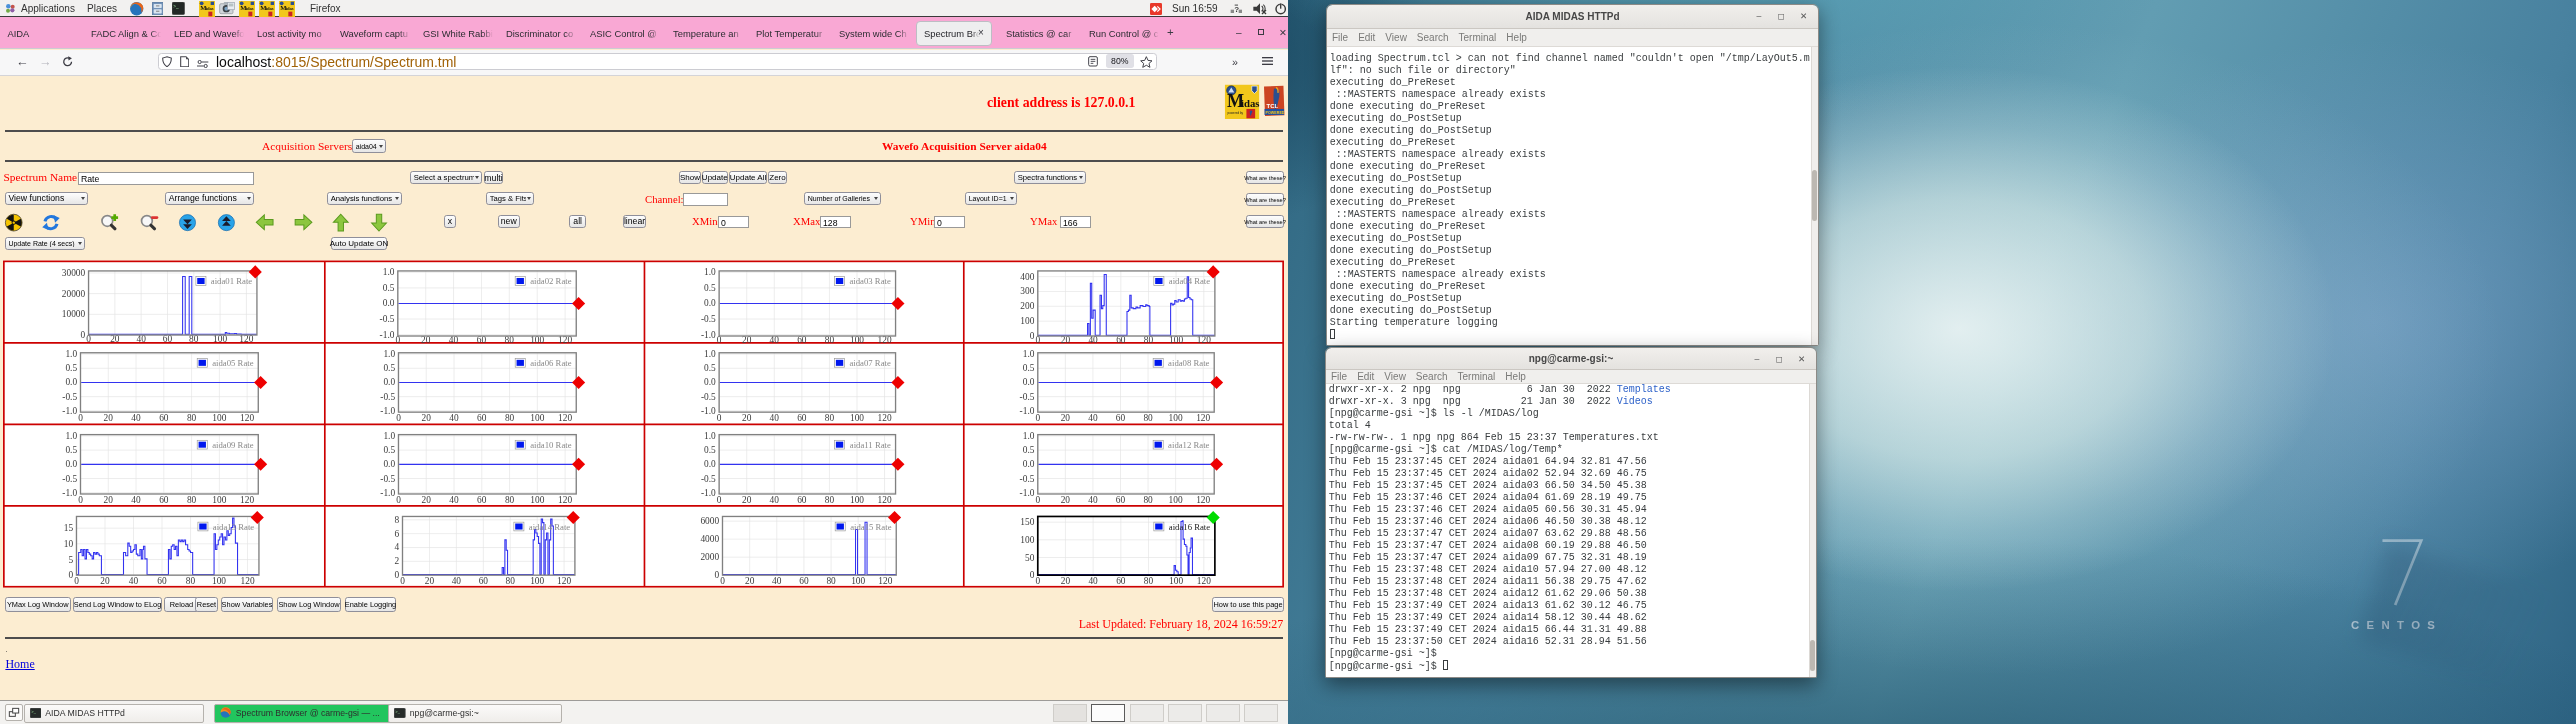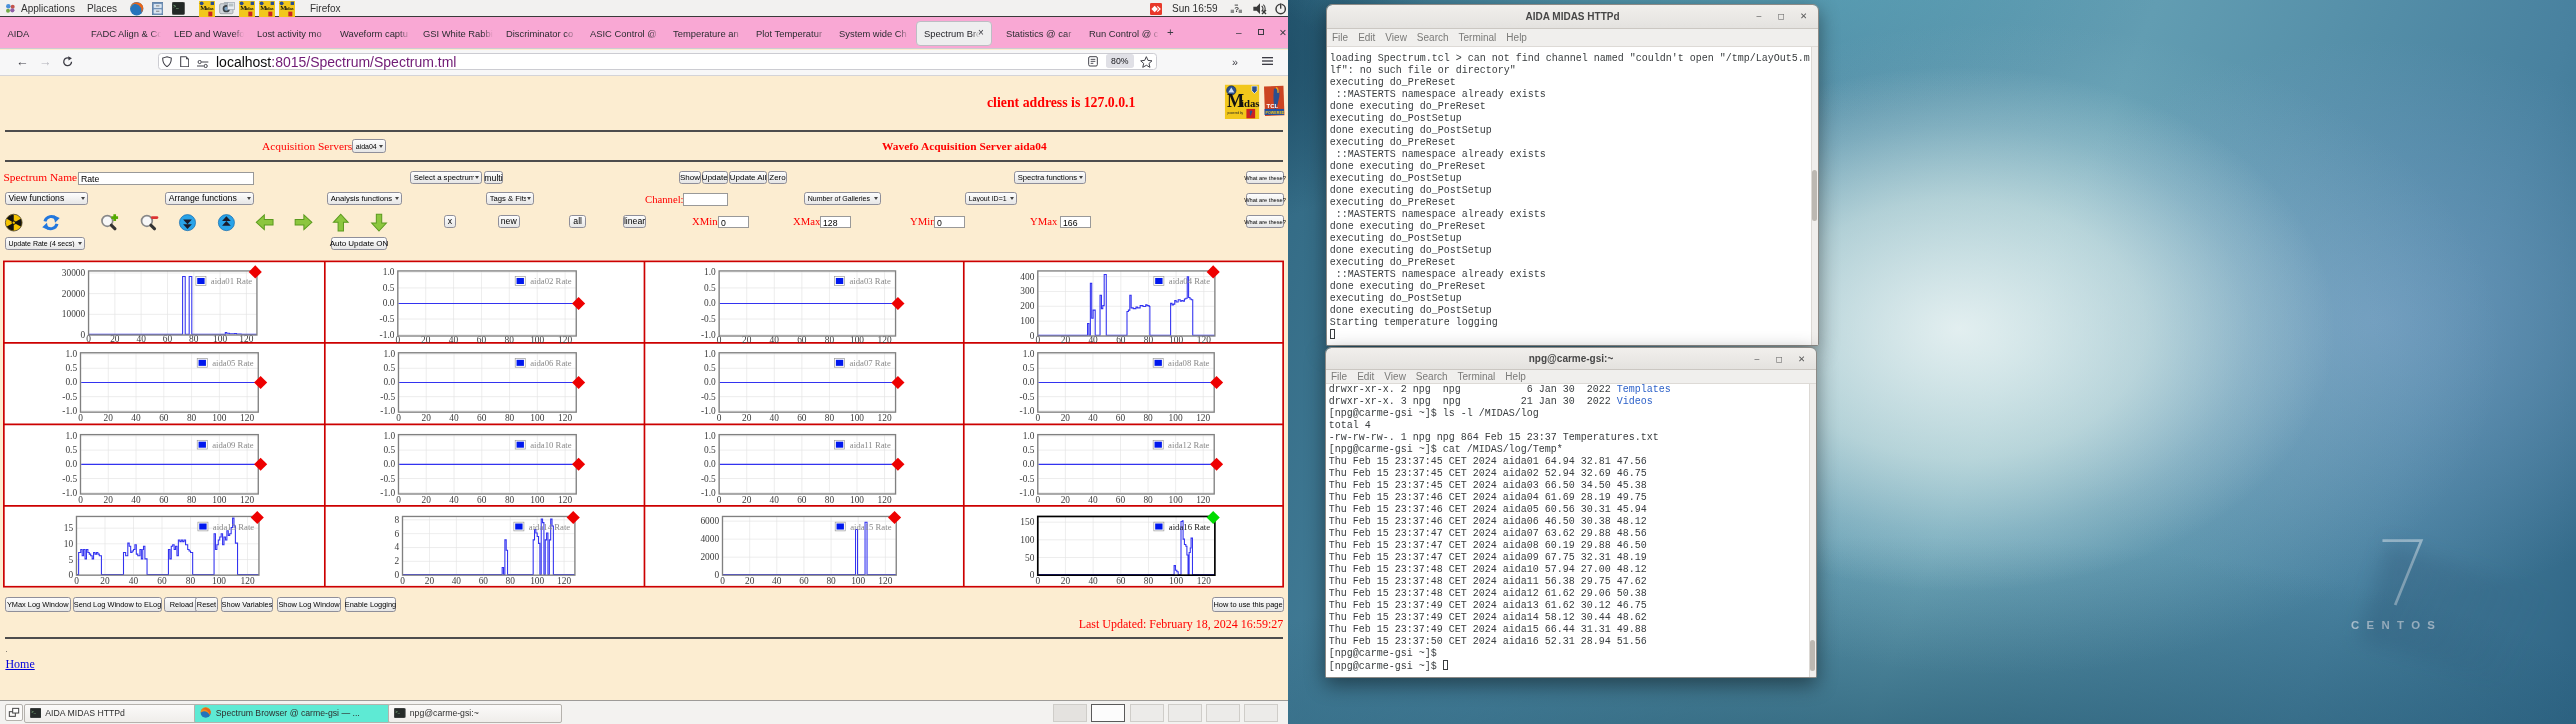--- a/index.html
+++ b/index.html
@@ -801,21 +801,21 @@
     <div style="position:absolute;left:180px;top:56px"><svg width="9.4" height="11.4" viewBox="0 0 14 17">
         <path d="M1 1 h8 l4 4 v11 h-12 z" fill="none" stroke="#44444c" stroke-width="1.6"></path>
         <path d="M9 1 v4 h4" fill="#44444c"></path>
       </svg></div>
     <div style="position:absolute;left:197px;top:58px"><svg width="12" height="8" viewBox="0 0 18 12">
         <circle cx="4" cy="3" r="2.4" fill="none" stroke="#44444c" stroke-width="1.5"></circle>
         <line x1="7" y1="3" x2="17" y2="3" stroke="#44444c" stroke-width="1.5"></line>
         <circle cx="13" cy="9" r="2.4" fill="none" stroke="#44444c" stroke-width="1.5"></circle>
         <line x1="0" y1="9" x2="10" y2="9" stroke="#44444c" stroke-width="1.5"></line>
       </svg></div>
-    <div style="position:absolute;left:216px;top:54px;font-size:14px;color:#0c0c0d">localhost<span style="color:#701a75">:8015/Spectrum/Spectrum.tml</span></div>
+    <div style="position:absolute;left:216px;top:54px;font-size:14px;color:#0c0c0d">localhost<span style="color:#a16207">:8015/Spectrum/Spectrum.tml</span></div>
     <div style="position:absolute;left:1088px;top:56px"><svg width="10" height="10.7" viewBox="0 0 15 16">
         <rect x="1" y="1" width="13" height="14" rx="2" fill="none" stroke="#44444c" stroke-width="1.5"></rect>
         <line x1="4" y1="5" x2="11" y2="5" stroke="#44444c" stroke-width="1.4"></line>
         <line x1="4" y1="8" x2="11" y2="8" stroke="#44444c" stroke-width="1.4"></line>
         <line x1="4" y1="11" x2="8" y2="11" stroke="#44444c" stroke-width="1.4"></line>
       </svg></div>
     <div style="position:absolute;left:1106px;top:54px;width:27.5px;height:14px;background:#e0e0e6;border-radius:2.7px;font-size:8.7px;color:#15151a;display:flex;align-items:center;justify-content:center">80%</div>
     <div style="position:absolute;left:1140px;top:56px"><svg width="12.7" height="12" viewBox="0 0 19 18">
         <path d="M9.5 1 L12 6.6 L18 7.2 L13.5 11.2 L14.9 17 L9.5 13.9 L4.1 17 L5.5 11.2 L1 7.2 L7 6.6 Z" fill="none" stroke="#44444c" stroke-width="1.5" stroke-linejoin="round"></path>
       </svg></div>
@@ -829,21 +829,21 @@
       </svg></div>
     <div id="taskbar">
       <div style="position:absolute;left:5.4px;top:3.4px;width:17.4px;height:17px;background:#fbfaf9;border:0.7px solid #b5b2ad;border-radius:2px"><svg width="16" height="15.4" viewBox="0 0 24 23">
           <rect x="5" y="10" width="9" height="7" fill="none" stroke="#444" stroke-width="1.5"></rect>
           <rect x="10" y="5" width="9" height="7" fill="#fff" stroke="#444" stroke-width="1.5"></rect>
         </svg></div>
       <div class="tk" style="left:23.5px;width:180px"><svg width="11.4" height="10" style="margin-right:4px;flex:none;font-size:13px" viewBox="0 0 17 15">
           <rect width="17" height="15" rx="2" fill="#262b29" stroke="#666"></rect>
           <text x="2" y="8" font-size="6" fill="#9be09b">&gt;_</text>
         </svg>AIDA MIDAS HTTPd</div>
-      <div class="tk" style="left:194px;width:196px;background:#5eead4"><svg width="11.4" height="11.4" style="margin-right:4px;flex:none" viewBox="0 0 17 17">
+      <div class="tk" style="left:214px;width:196px;background:#22c55e"><svg width="11.4" height="11.4" style="margin-right:4px;flex:none" viewBox="0 0 17 17">
           <circle cx="8.5" cy="8.5" r="7.5" fill="#2574bb"></circle>
           <path d="M1 8.5 a7.5 7.5 0 0 1 15 -1.5 a7.5 7.5 0 0 1 -2 5 a8 8 0 0 0 -13 -3.5" fill="#f28f1c"></path>
           <path d="M3 4 a7.5 7.5 0 0 1 13 3 a8 8 0 0 1 -1.5 4.5 a9 9 0 0 0 -11.5 -7.5" fill="#e8641b"></path>
         </svg>Spectrum Browser @ carme-gsi — ...</div>
       <div class="tk" style="left:388px;width:174px"><svg width="11.4" height="10" style="margin-right:4px;flex:none;font-size:13px" viewBox="0 0 17 15">
           <rect width="17" height="15" rx="2" fill="#262b29" stroke="#666"></rect>
           <text x="2" y="8" font-size="6" fill="#9be09b">&gt;_</text>
         </svg>npg@carme-gsi:~</div>
       <div class="wsbox" style="left:1053px;background:#e4e2df"></div>
       <div class="wsbox" style="left:1091px;background:#fcfcfc;border:1.3px solid #5a5a5a"></div>

